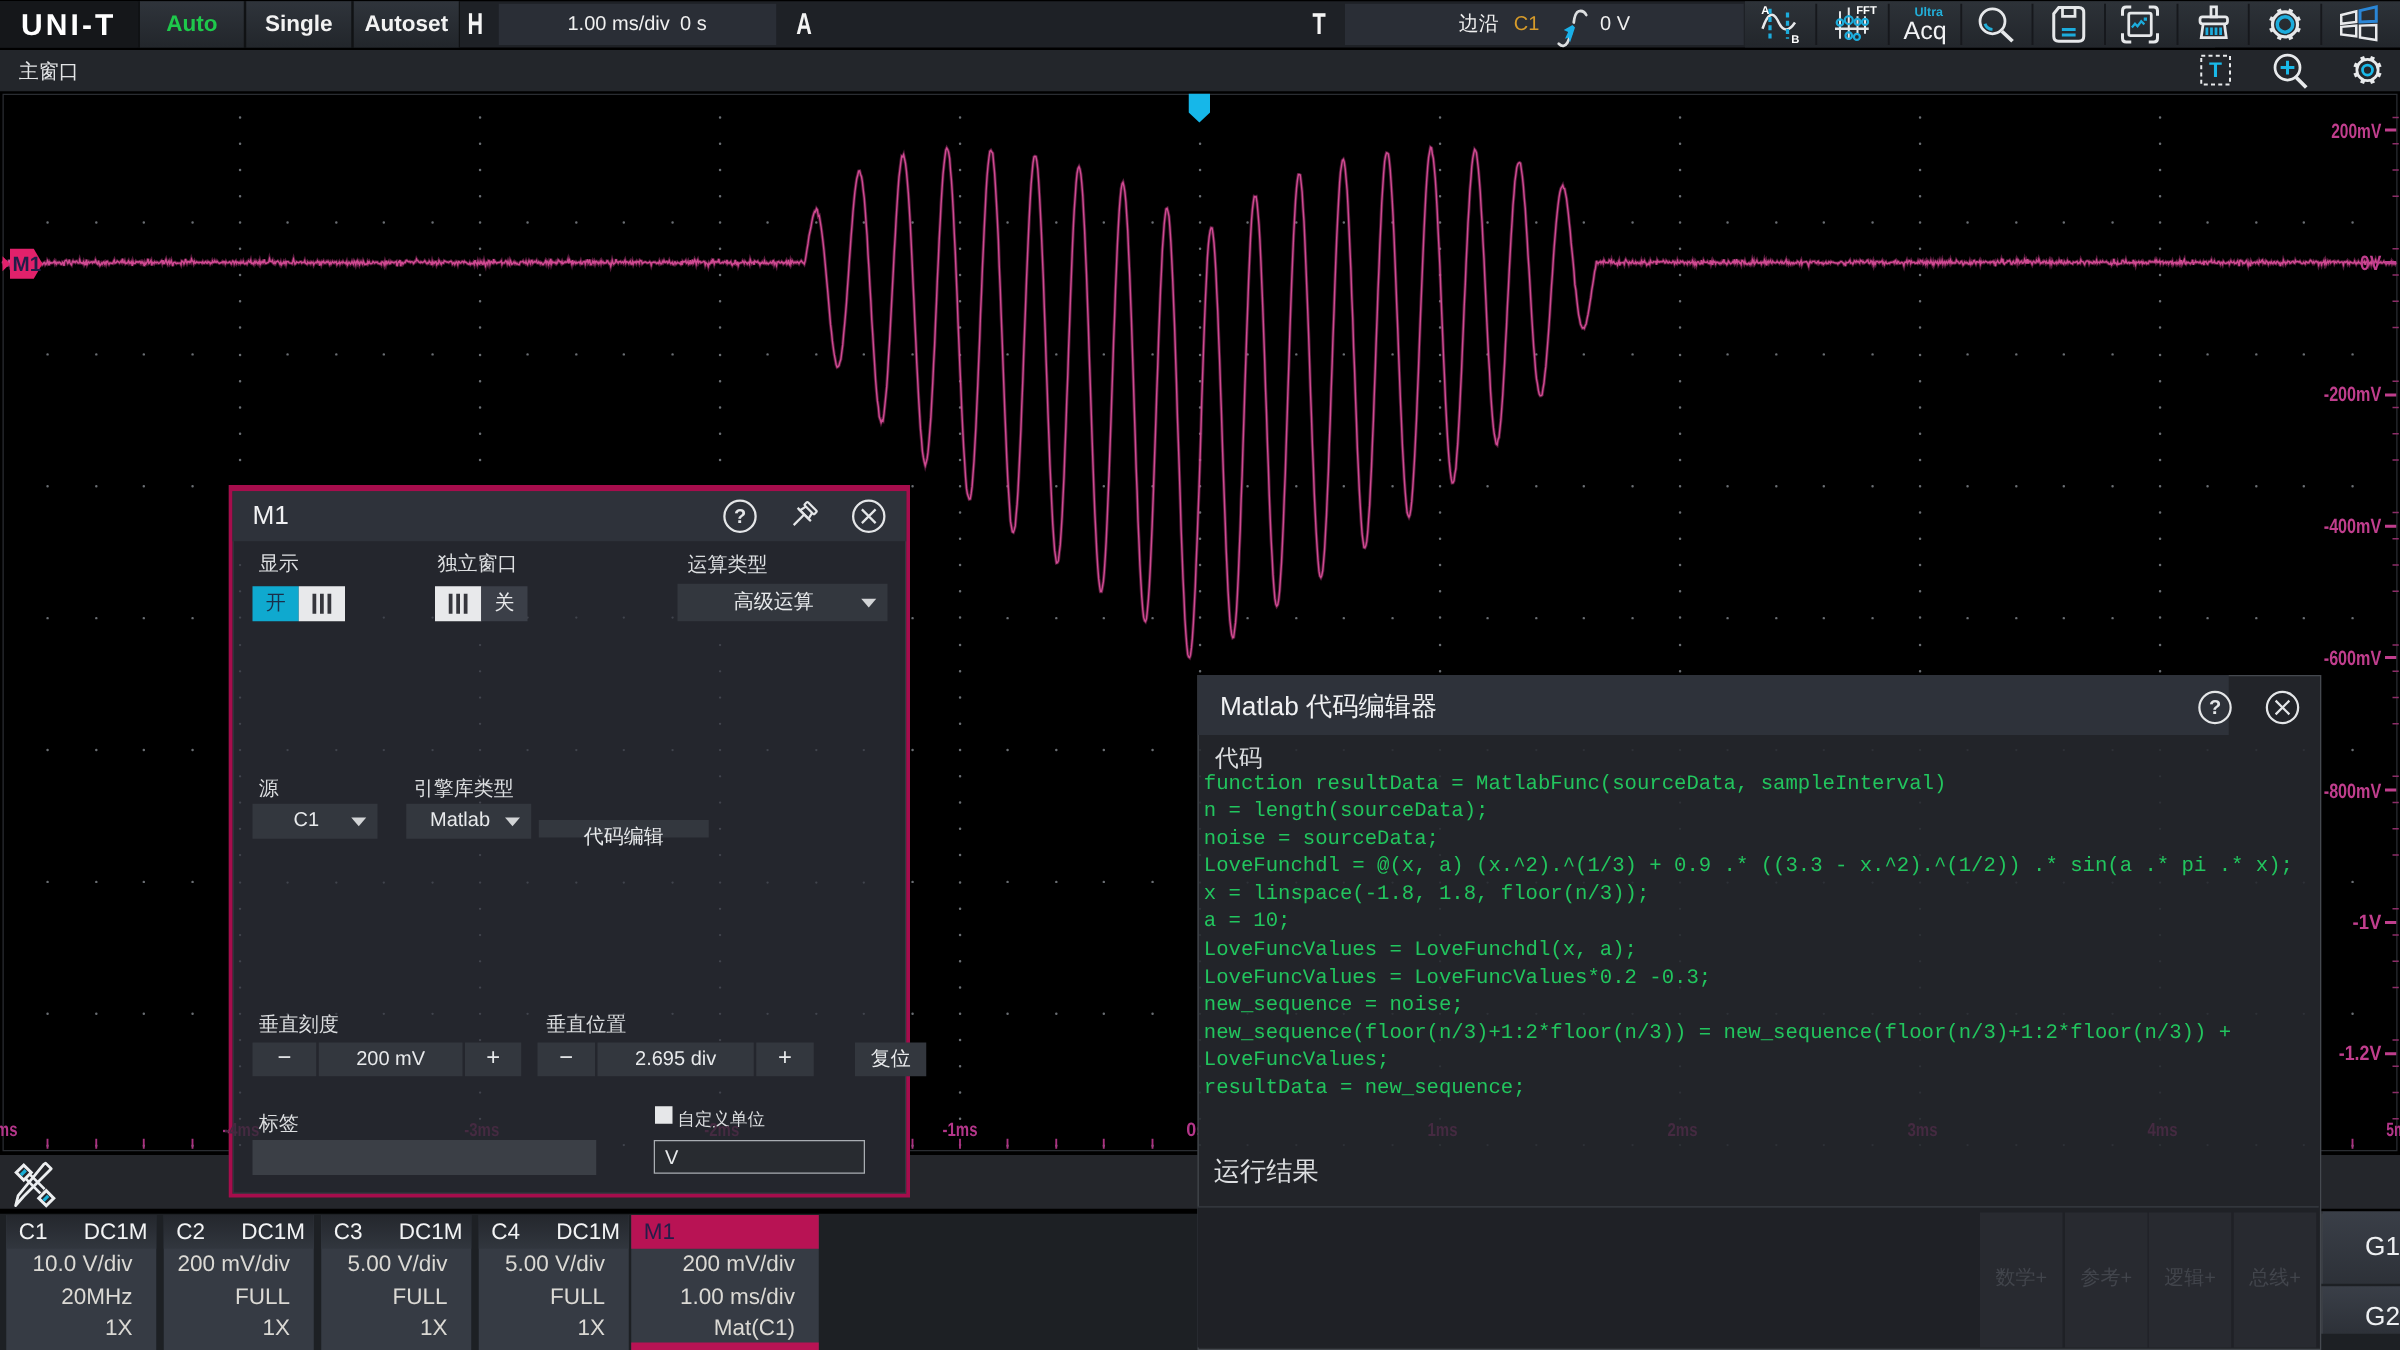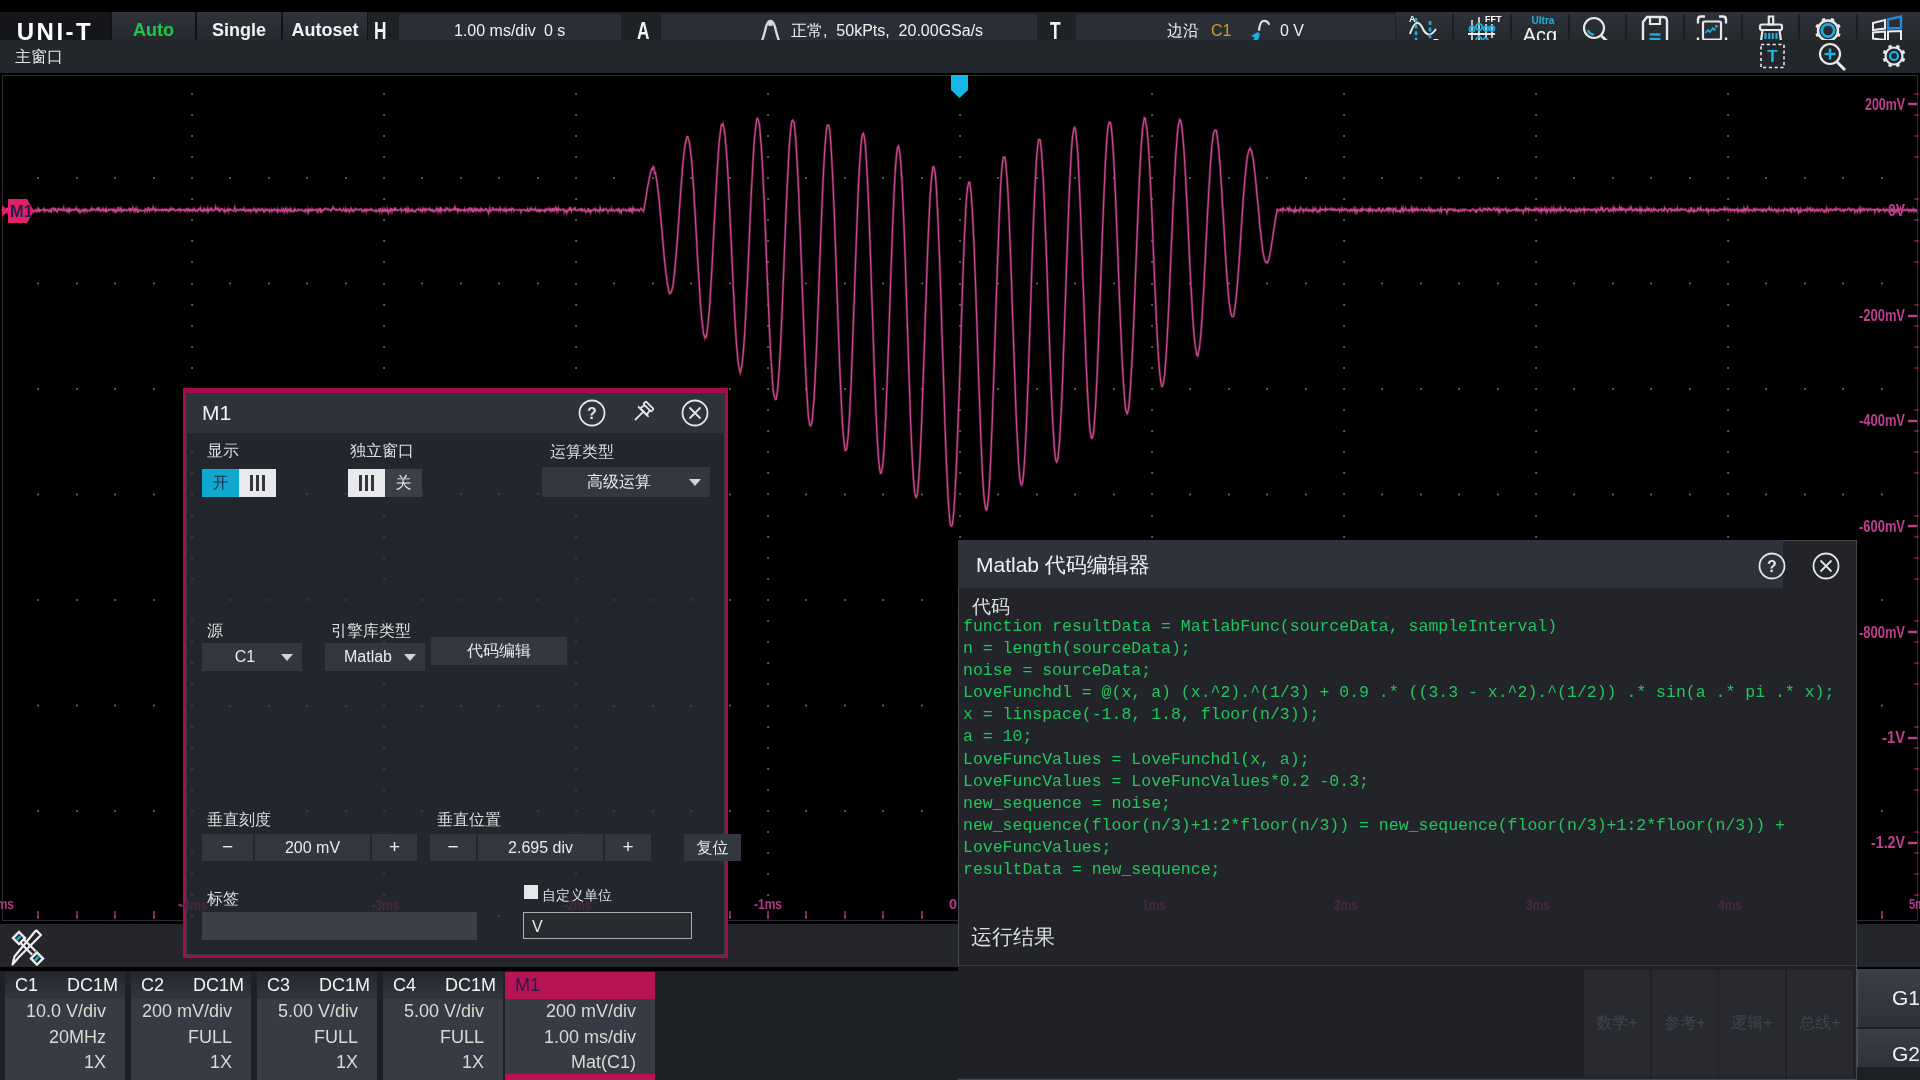--- a/index.html
+++ b/index.html
@@ -1,16 +1,16 @@
 <!DOCTYPE html>
 <html><head><meta charset="utf-8"><style>
 * {margin:0;padding:0;box-sizing:border-box}
 html,body {width:1920px;height:1080px;background:#000;overflow:hidden;font-family:"Liberation Sans",sans-serif}
 #stage {position:relative;width:1920px;height:1080px}
-#topbar {position:absolute;left:0;top:12px;width:1772px;height:37px;background:#1e2126;z-index:4}
+#topbar {position:absolute;left:0;top:1px;width:1772px;height:37px;background:#1e2126;z-index:4}
 #logo {position:absolute;left:0;top:0;width:110px;height:37px;background:#15171a;color:#fff;font-weight:bold;font-size:24px;letter-spacing:2.5px;text-align:center;line-height:40px}
 .tbtn {position:absolute;top:0;height:37px;background:linear-gradient(#2f343b,#22262b);color:#f2f2f2;font-weight:bold;font-size:18px;text-align:center;line-height:36px}
 .tlab {position:absolute;top:0;height:37px;color:#f4f4f4;font-weight:bold;font-size:24px;line-height:38px;transform:scaleX(.72);transform-origin:left center}
 .tbox {position:absolute;top:2px;height:33px;background:#2a2e36;color:#f0f0f0;font-size:16px;line-height:33px}
 #bar2 {position:absolute;left:0;top:40px;width:1920px;height:33px;background:#23262b;z-index:4;color:#e2e4e6;font-size:16px}
 #strip {position:absolute;left:0;top:924px;width:1920px;height:43px;background:#24262b;z-index:2}
 #botbar {position:absolute;left:0;top:971px;width:1920px;height:109px;background:#1d2024;z-index:2}
 .card {position:absolute;top:1px;height:108px;background:#363b44}
 .chd {height:27px;background:linear-gradient(#24272d,#31363e);color:#f2f3f4;font-size:18px;line-height:26px;padding:0 7px 0 10px}
 .crow {text-align:right;padding-right:19px;color:#dbd9d4;font-size:18px;line-height:25.5px}
@@ -164,26 +164,20 @@
       <div id="logo">UNI-T</div>
 <div class="tbtn" style="left:112px;width:83px;color:#1ec84b">Auto</div>
 <div class="tbtn" style="left:197px;width:84px">Single</div>
 <div class="tbtn" style="left:283px;width:84px">Autoset</div>
 <div class="tlab" style="left:374px">H</div>
 <div class="tbox" style="left:399px;width:222px">
         <span style="position:absolute;left:55px">1.00 ms/div</span>
         <span style="position:absolute;left:145px">0 s</span>
       </div>
 <div class="tlab" style="left:637px">A</div>
-<div class="tbox" style="left:661px;width:376px">
-        <span style="position:absolute;left:93px;top:1px"><svg width="36" height="34" viewBox="0 0 36 34" style="vertical-align:middle;margin-right:8px">
-            <path d="M2,27 q3,3 5,0 q2,-4 4,-12 q2,-10 5,-10 q1.4,0 1.6,4 M31,27 q-3,3 -5,0 q-2,-4 -4,-12 q-2,-10 -5,-10 q-1.4,0 -1.6,4" fill="none" stroke="#d6d8da" stroke-width="2.4" stroke-linecap="round"></path>
-          </svg></span>
-        <span style="position:absolute;left:130px">正常,&nbsp; 50kPts,&nbsp; 20.00GSa/s</span>
-      </div>
 <div class="tlab" style="left:1050px">T</div>
 <div class="tbox" style="left:1076px;width:319px">
         <span style="position:absolute;left:91px">边沿</span>
         <span style="position:absolute;left:135px;color:#d79b2a">C1</span>
         <span style="position:absolute;left:163px;top:2px"><svg width="26" height="34" viewBox="0 0 26 34" style="vertical-align:middle;margin:0 6px">
             <path d="M2,30 q4,4 7,-1 q3,-6 4,-12 M14,13 q1,-8 4,-9 q4,-1 6,3" fill="none" stroke="#dcdee0" stroke-width="2.2" stroke-linecap="round"></path>
             <path d="M13,15 L6,19 l3.5,1.5 L7,26 l3,-1 1,4 4,-12" fill="#19b0e8"></path>
           </svg></span>
         <span style="position:absolute;left:204px">0 V</span>
       </div>
@@ -353,21 +347,21 @@
             <span class="hb"></span>
             <span class="hb"></span>
           </span>
           <span class="tgd">关</span>
         </div>
 <div class="dd" style="left:359px;top:79px;width:168px;height:30px;line-height:30px">高级运算<span class="car"></span></div>
 <div class="lb" style="left:24px;top:233px">源</div>
 <div class="lb" style="left:148px;top:233px">引擎库类型</div>
 <div class="dd" style="left:19px;top:255px;width:100px;height:28px;line-height:28px">C1<span class="car"></span></div>
 <div class="dd" style="left:142px;top:255px;width:100px;height:28px;line-height:28px">Matlab<span class="car"></span></div>
-<div class="btn" style="left:248px;top:249px;width:136px;height:28px;line-height:28px">代码编辑</div>
+<div class="btn" style="left:248px;top:268px;width:136px;height:14px;line-height:28px">代码编辑</div>
 <div class="lb" style="left:24px;top:422px">垂直刻度</div>
 <div class="lb" style="left:254px;top:422px">垂直位置</div>
 <div class="spin" style="left:19px;top:446px">
           <span class="sb" style="width:51px">−</span>
           <span class="sv" style="width:115px">200 mV</span>
           <span class="sb" style="width:45px">+</span>
         </div>
 <div class="spin" style="left:247px;top:446px">
           <span class="sb" style="width:46px">−</span>
           <span class="sv" style="width:125px">2.695 div</span>

